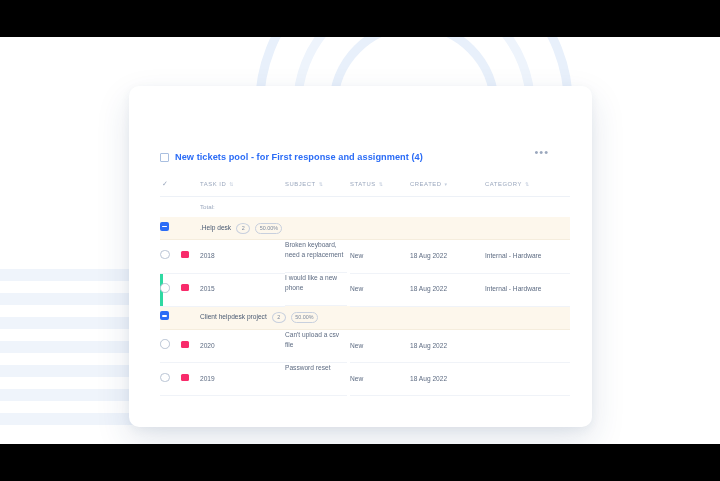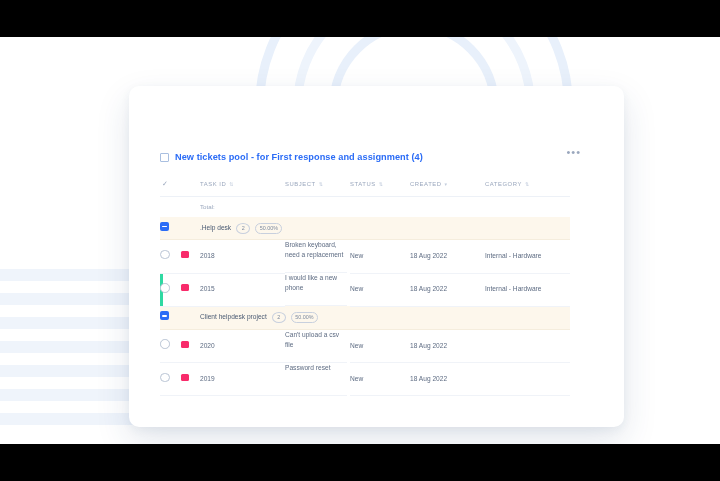--- a/index.html
+++ b/index.html
@@ -36,21 +36,20 @@
   .stripes{position:absolute;left:-40px;top:232px;width:330px;pointer-events:none;}
   .stripe{height:12px;border-radius:6px;background:#eff4fb;margin-bottom:12px;}
 
   
   .card{
     position:absolute;left:129px;top:49px;width:463px;height:341px;
     background:#ffffff;border-radius:10px;
     box-shadow:0 14px 34px rgba(32,62,110,0.13), 0 3px 10px rgba(32,62,110,0.06);
     overflow:hidden;
     z-index:10;
-    padding-left:32px;
   }
   .card-inner{position:absolute;left:31px;top:0;right:0;bottom:0;}
 
   
   .title-row{
     display:flex;align-items:center;
     height:30px;margin-top:56px;
   }
   .board-icon{
     width:7px;height:7px;border:1.2px solid #a9bfe0;border-radius:1px;

